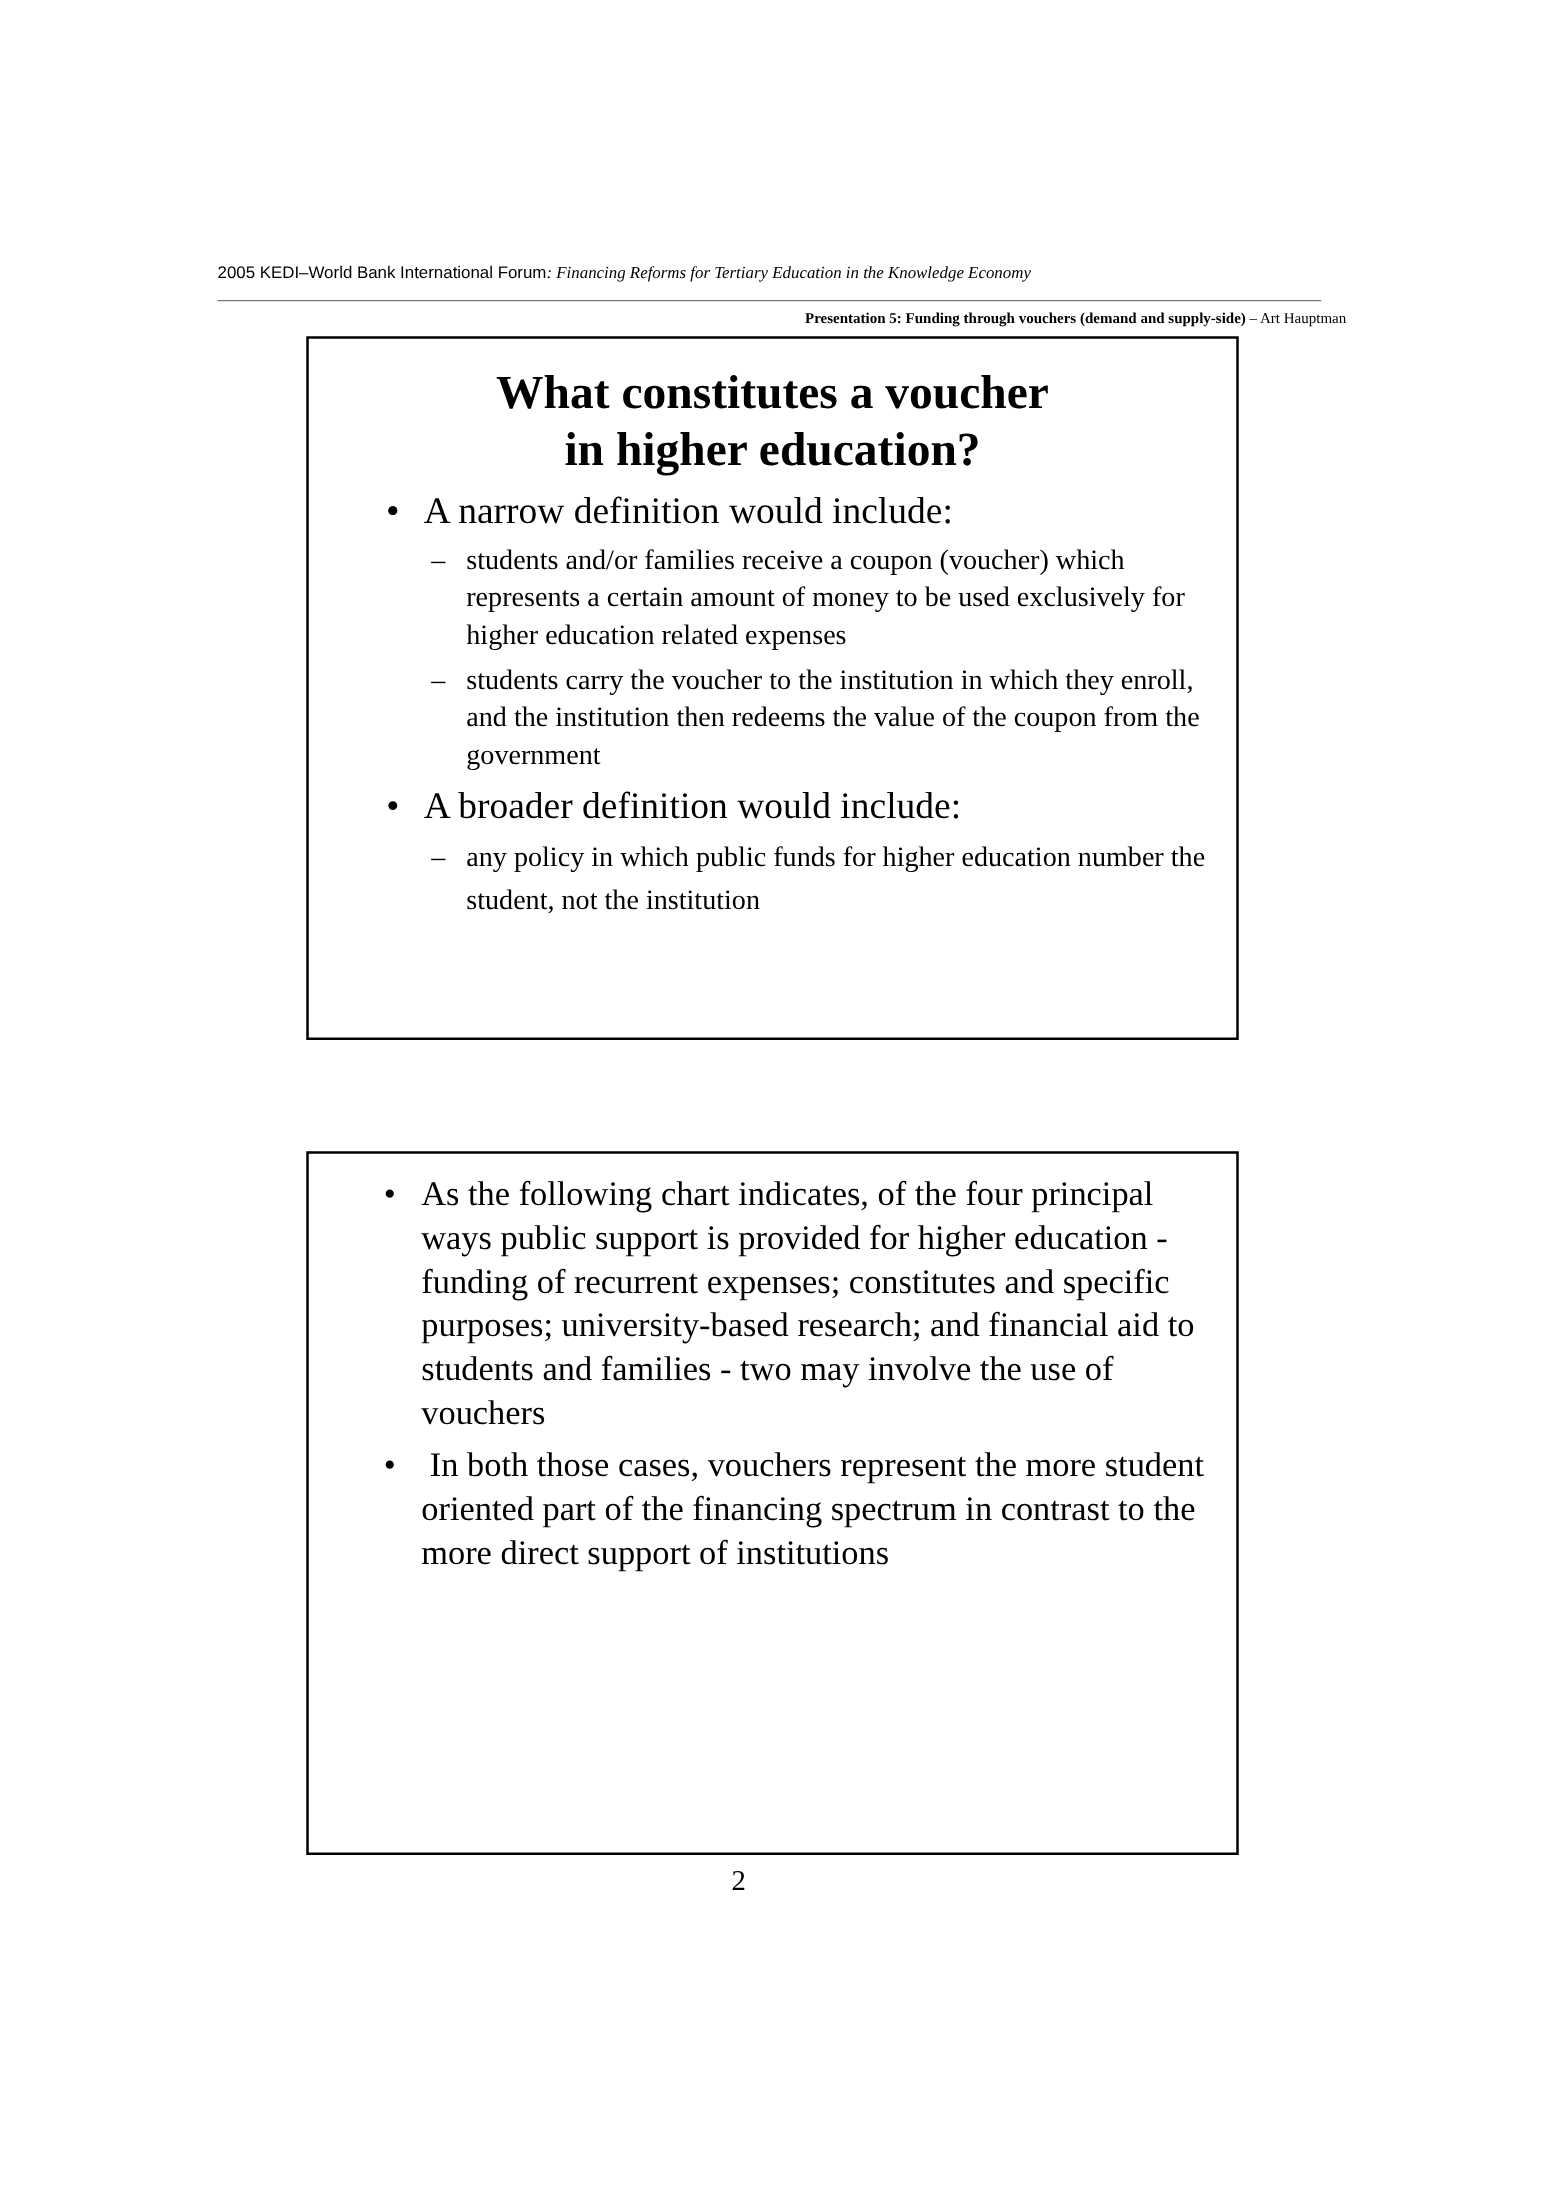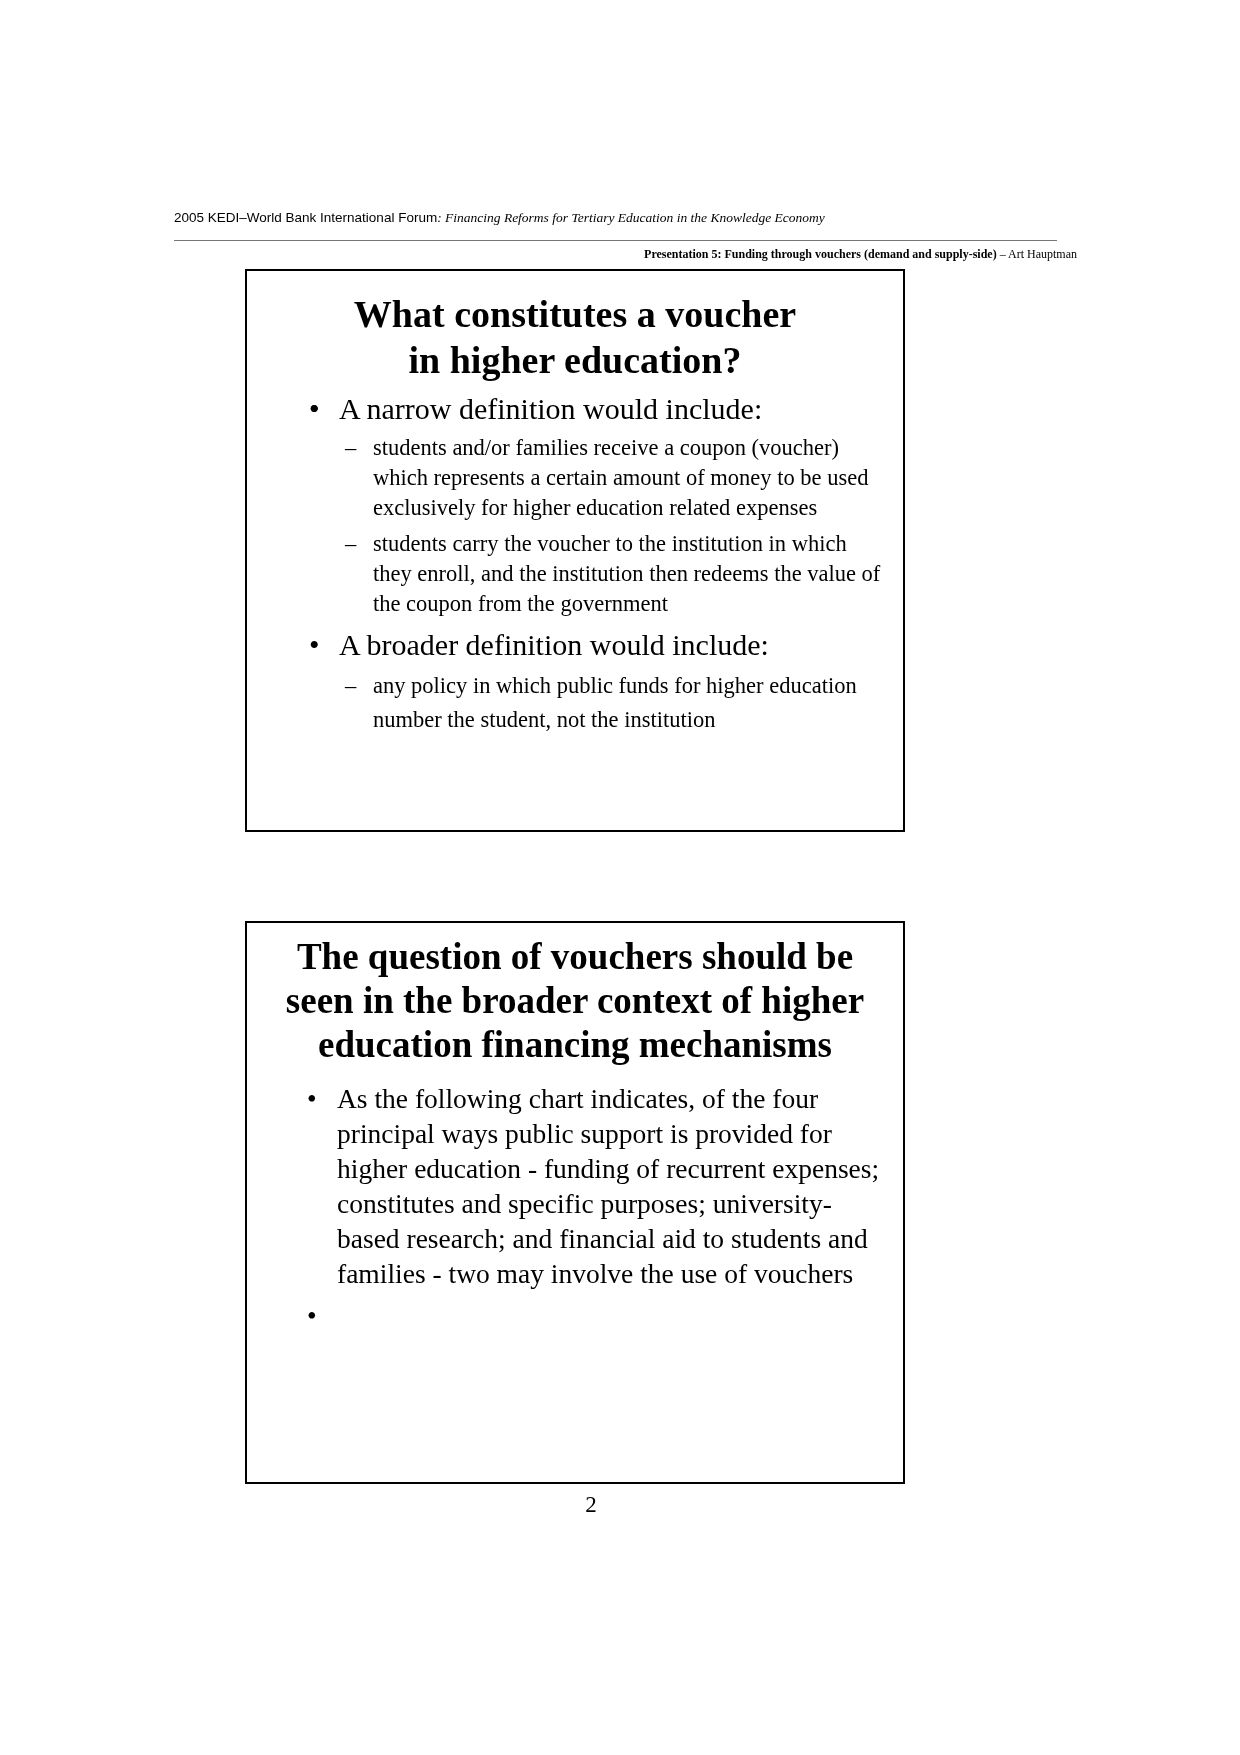--- a/index.html
+++ b/index.html
@@ -6,21 +6,21 @@
   body { width: 1240px; height: 1755px; position: relative; overflow: hidden; color: #000; }
   .serif { font-family: "Liberation Serif", "DejaVu Serif", serif; }
   .sans { font-family: "Liberation Sans", "DejaVu Sans", sans-serif; }
 
   .hdr { position: absolute; left: 174px; top: 210px; font-size: 13.5px; white-space: nowrap; }
   .hdr .it { font-family: "Liberation Serif", serif; font-style: italic; font-size: 13.5px; }
   .hdr-rule { position: absolute; left: 174px; top: 240px; width: 883px; border-top: 1px solid #777; }
   .pres { position: absolute; right: 163px; top: 247px; font-size: 12px; white-space: nowrap; }
   .pres b { font-weight: bold; }
 
-  .slide { position: absolute; left: 245px; width: 660px; border: 2.5px solid #000; box-sizing: border-box; }
+  .slide { position: absolute; left: 245px; width: 746px; border: 2.5px solid #000; box-sizing: border-box; }
   .slide1 { top: 269px; height: 563px; }
   .slide2 { top: 921px; height: 563px; }
 
   .title { text-align: center; font-weight: bold; margin: 0; }
   .slide1 .title { font-size: 38px; line-height: 46px; padding-top: 20px; }
   .slide2 .title { font-size: 37px; line-height: 44px; padding-top: 12px; }
 
   ul.l1 { list-style: none; margin: 0; padding: 0; }
   ul.l1 > li { position: relative; padding-left: 92px; padding-right: 20px; }
   ul.l1 > li > .bul { position: absolute; left: 62px; top: 0; }
@@ -79,29 +79,25 @@
         <li>
           <span class="dash">–</span>
           <span>any policy in which public funds for higher education number the student, not the institution</span>
         </li>
       </ul>
     </li>
   </ul>
 </div>
 
 <div class="slide slide2 serif">
-  <h1 class="title">
-    <span>The question of vouchers should be</span><br>
-    <span>seen in the broader context of higher</span><br>
-    <span>education financing mechanisms</span>
-  </h1>
   <ul class="l1">
     <li>
       <span class="bul">•</span>
       <span>As the following chart indicates, of the four principal ways public support is provided for higher education - funding of recurrent expenses; constitutes and specific purposes; university-based research; and financial aid to students and families - two may involve the use of vouchers</span>
     </li>
     <li>
       <span class="bul">•</span>
+      <span style="white-space: pre-wrap;"> In both those cases, vouchers represent the more student oriented part of the financing spectrum in contrast to the more direct support of institutions</span>
     </li>
   </ul>
 </div>
 
 <div class="pagenum serif">2</div>
 
 </body></html>

